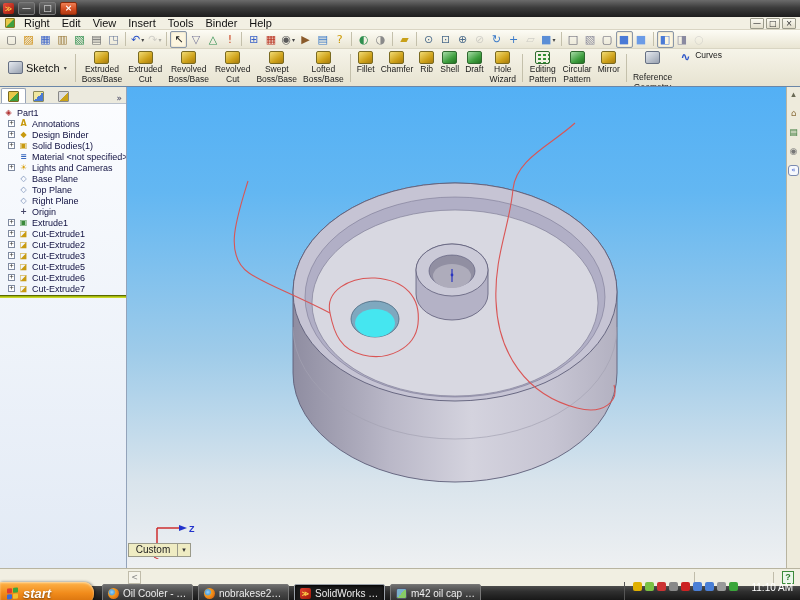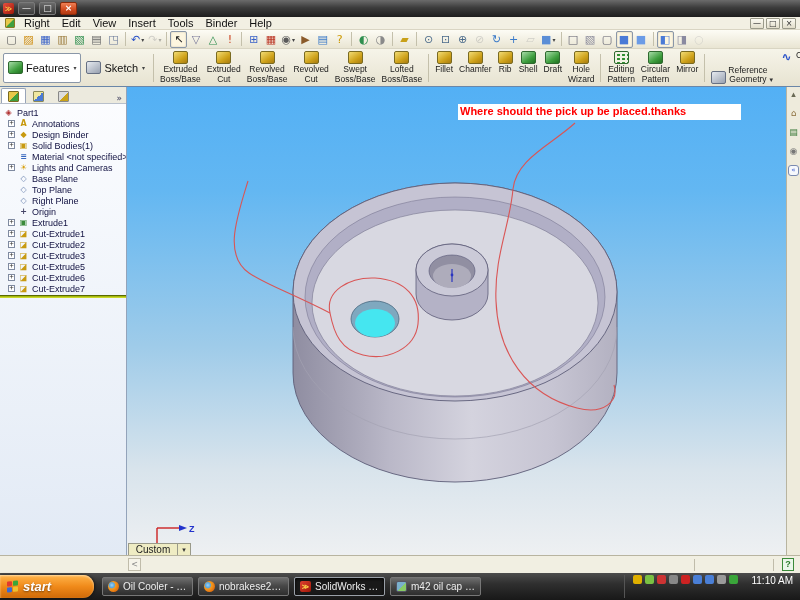--- a/index.html
+++ b/index.html
@@ -112,21 +112,21 @@
   .statusbar{height:18px;display:flex;align-items:center;background:#f1efe2;border-top:1px solid #b8b4a0;font-size:10.5px;color:#222;}
   .hscroll{width:13px;height:13px;margin-left:128px;border:1px solid #c0bcaa;background:#f6f4ea;
     color:#888;font-size:8px;line-height:11px;text-align:center;font-family:"DejaVu Sans",sans-serif;}
   .statusbar .sp{flex:1;}
   .sdiv{width:1px;height:12px;background:#c0bcaa;margin:0 8px;}
   .status-text{margin-right:8px;margin-top:48px;}
   .helpchip{width:12px;height:13px;margin-right:6px;border:1px solid #3a8a3a;background:#eaf6ea;
     color:#2a7a2a;font-weight:bold;font-size:9px;line-height:11px;text-align:center;}
 
   
-  .taskbar{height:27px;display:flex;align-items:center;
+  .taskbar{height:14px;display:flex;align-items:center;
     background:linear-gradient(#4d4d4d,#2f2f2f 40%,#181818);}
   .startbtn{height:23px;width:94px;flex:0 0 auto;display:flex;align-items:center;gap:5px;padding:0 10px 0 7px;
     border-radius:0 11px 11px 0;background:linear-gradient(#ffb44a,#f08a1a 50%,#cf6a08);
     box-shadow:inset 0 1px 2px #ffd9a0,1px 0 3px rgba(0,0,0,.5);}
   .startbtn .lbl{color:#fff;font-size:13px;font-weight:bold;font-style:italic;text-shadow:0 1px 2px rgba(0,0,0,.5);}
   .flag{width:11px;height:11px;display:grid;grid-template-columns:5px 5px;grid-template-rows:5px 5px;gap:1px;transform:skewY(-6deg);}
   .flag span{border-radius:1px;}
   .tasks{display:flex;gap:5px;margin-left:8px;}
   .taskbtn{width:91px;height:19px;margin-top:0;display:flex;align-items:center;gap:4px;padding:0 5px;
     border:1px solid #777;border-radius:2px;color:#eee;font-size:10px;white-space:nowrap;overflow:hidden;
@@ -295,25 +295,20 @@
       </span>
       <span class="tbtn">
         <span class="g glyph" style="color: rgb(138, 138, 160);">◨</span>
       </span>
       <span class="tbtn disabled">
         <span class="g glyph" style="color: rgb(176, 176, 176);">○</span>
       </span>
     </div>
 
   <div class="featbar">
-    <div class="bigbtn active">
-      <span class="fi green"></span>
-      <span>Features</span>
-      <span class="tcaret">▾</span>
-    </div>
     <div class="bigbtn">
       <span class="fi gray"></span>
       <span>Sketch</span>
       <span class="tcaret">▾</span>
     </div>
     <div class="fb-sep"></div>
     <span id="featbtns" style="display:flex;align-items:center">
         <div class="fbtn">
           <span class="fi gold"></span>
           <span class="lbls">
@@ -409,21 +404,21 @@
             <span>Pattern</span>
           </span>
         </div>
         <div class="fbtn">
           <span class="fi gold"></span>
           <span class="lbls">
             <span>Mirror</span>
           </span>
         </div>
         <div class="fb-sep"></div>
-        <div class="fbtn" style="flex-direction: row; align-items: flex-end; gap: 2px;">
+        <div class="fbtn" style="flex-direction: column; align-items: center; gap: 8px;">
           <span class="fi gray"></span>
           <span class="lbls">
             <span>Reference</span>
             <span>Geometry</span>
           </span>
           <span class="fcaret">▾</span>
         </div>
         <div class="fbtn" style="flex-direction: row; align-items: flex-start; gap: 2px;">
           <span class="fi curve">∿</span>
           <span class="lbls">
@@ -594,21 +589,20 @@
 
         <g>
           <line x1="30" y1="441" x2="52" y2="441" stroke="#cc2222" stroke-width="1.4"></line>
           <polygon points="52,438 60,441 52,444" fill="#2233cc"></polygon>
           <text x="62" y="445" font-size="9" font-weight="bold" fill="#2233cc" font-family="Liberation Sans, sans-serif">Z</text>
           <line x1="30" y1="441" x2="30" y2="458" stroke="#cc2222" stroke-width="1.4"></line>
           <polygon points="27,458 33,458 30,465" fill="#cc2222"></polygon>
           <path d="M30,466 l-3,4 l6,3 l-4,4" stroke="#cc2222" stroke-width="1" fill="none"></path>
         </g>
       </svg>
-      <div class="ann ann1">Where should the pick up be placed.thanks</div>
       <div class="orient">
         <span class="val">Custom</span>
         <span class="drop">▾</span>
       </div>
     </div>
 
     <div class="taskpane" id="taskpane">
         <span class="tpico ">▴</span>
         <span class="tpico home">⌂</span>
         <span class="tpico lib">▤</span>

